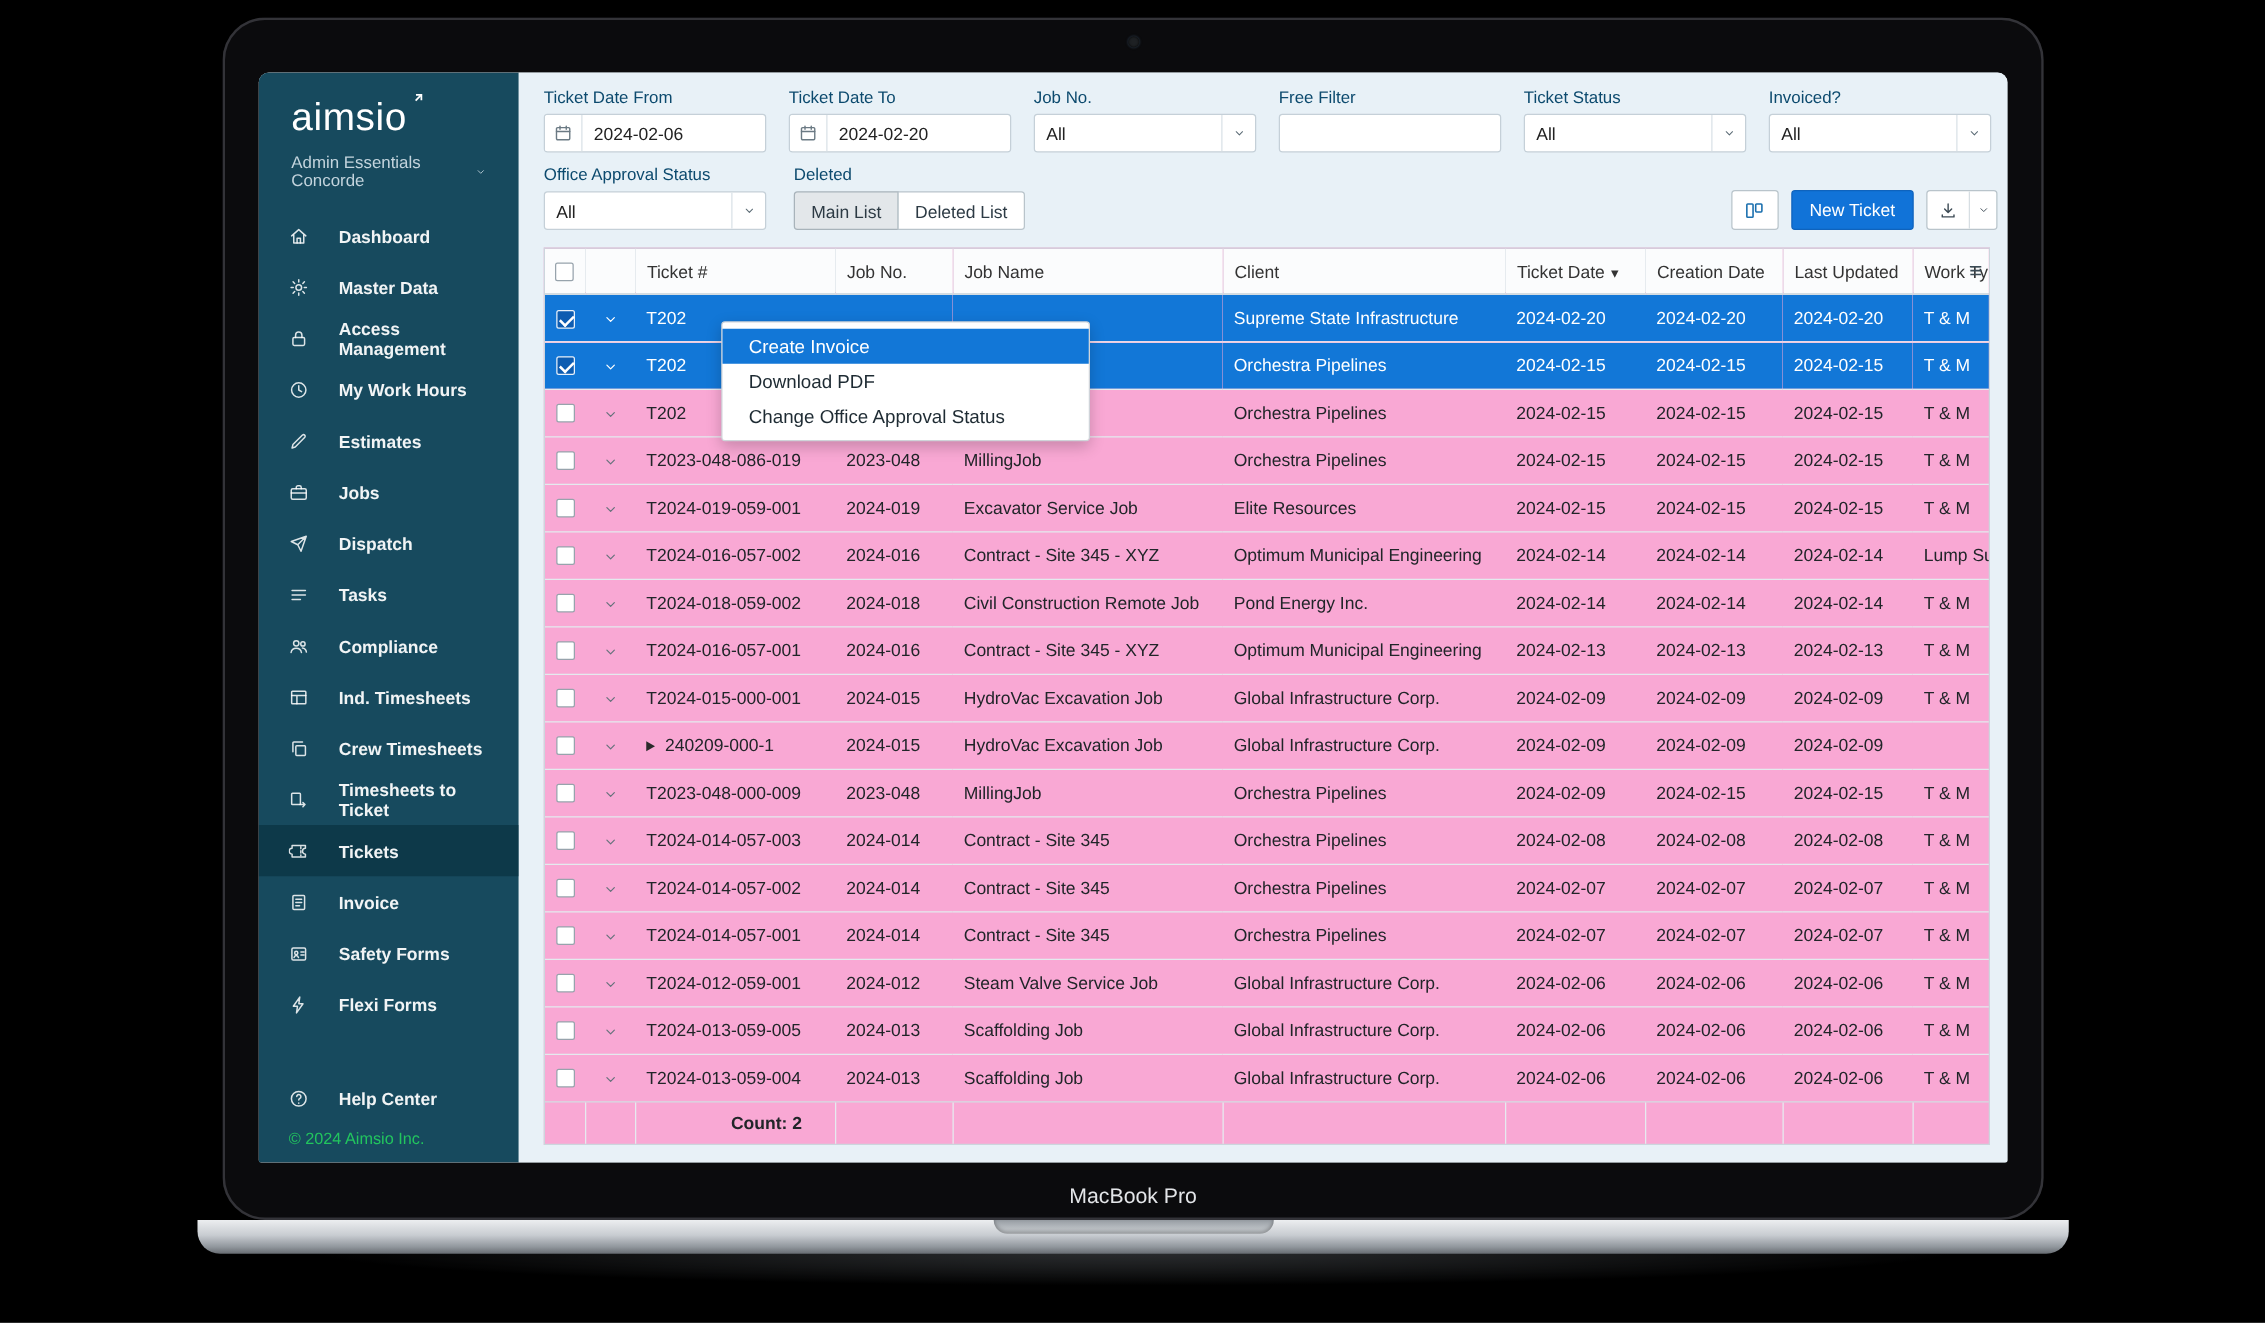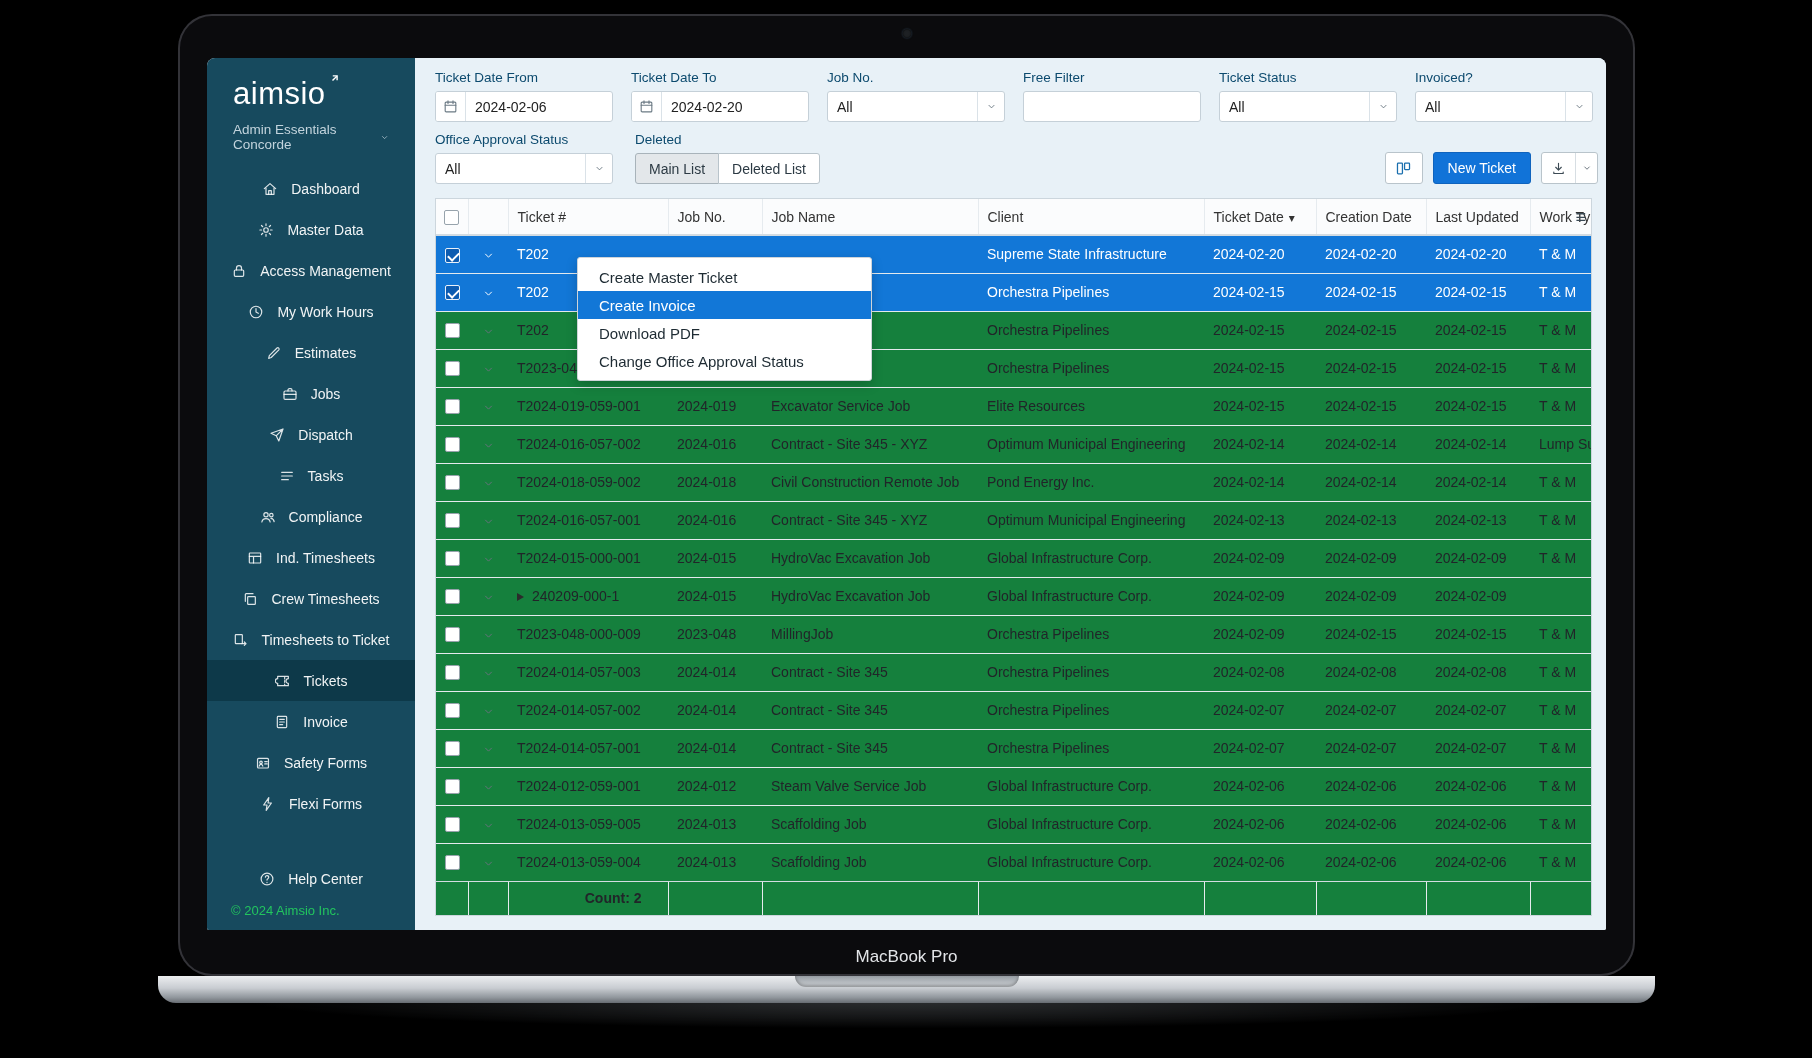--- a/index.html
+++ b/index.html
@@ -33,22 +33,22 @@
 
   
   .sidebar { flex:0 0 208px; width:208px; background:#174a5e; color:#fff;
              display:flex; flex-direction:column; }
   .logo { position:relative; width:max-content; padding:18px 0 0 26px;
           font-size:31px; letter-spacing:.5px; color:#fff; }
   .logo-arrow { position:absolute; right:-13px; top:16px; width:13px; height:13px; }
   .org { display:flex; align-items:center; gap:8px; padding:10px 26px 16px;
          font-size:13.5px; color:#c3d4dd; cursor:pointer; }
   .nav { display:flex; flex-direction:column; }
-  .nav-item { display:flex; align-items:center; gap:13px; padding:0 24px; height:41px;
-              font-size:14px; font-weight:400; color:rgba(255,255,255,.94); cursor:pointer;justify-content:center; }
+  .nav-item { display:flex; align-items:center; gap:24px; padding:0 24px; height:41px;
+              font-size:14px; font-weight:700; color:rgba(255,255,255,.94); cursor:pointer; }
   .nav-item .ic { color:rgba(255,255,255,.85); flex:0 0 auto; }
   .nav-item.active { background:#0d3949; }
   .side-bottom { margin-top:auto; padding-bottom:12px; }
   .copyright { padding:4px 24px 0; font-size:13px; color:#22c55e; }
 
   .ic { fill:none; stroke:currentColor; stroke-width:1.8; stroke-linecap:round; stroke-linejoin:round; display:inline-block; vertical-align:middle; }
 
   
   .main { flex:1; min-width:0; display:flex; flex-direction:column;
           background:#e8f1f7; padding:12px 0 0 20px; }
@@ -76,21 +76,21 @@
   .right-actions { display:flex; align-items:center; gap:10px; margin-right:8px; }
   .icon-btn { height:32px; width:38px; background:#fff; border:1px solid #b9c4cb; border-radius:3px;
               display:flex; align-items:center; justify-content:center; color:#1a6fae; cursor:pointer; }
   .primary-btn { height:32px; padding:0 14px; background:#1173d8; color:#fff; border:1px solid #0f63bd;
                  border-radius:3px; font-size:14px; display:flex; align-items:center; font-family:inherit; cursor:pointer; }
   .split-btn { display:flex; height:32px; background:#fff; border:1px solid #b9c4cb; border-radius:3px; overflow:hidden; cursor:pointer; }
   .split-main { width:33px; display:flex; align-items:center; justify-content:center; color:#3c4a54; }
   .split-caret { width:22px; border-left:1px solid #d7dee3; display:flex; align-items:center; justify-content:center; color:#3c4a54; }
 
   
-  .table-wrap { margin-top:14px; background:#15803d; border:1px solid #ccd6dd; width:1157px; }
+  .table-wrap { margin-top:14px; background:#f9a8d4; border:1px solid #ccd6dd; width:1157px; }
   table { border-collapse:collapse; table-layout:fixed; width:100%; font-size:14px; color:#212529; }
   th { height:36px; text-align:left; padding:0 9px; font-weight:400; color:#333;
        background:#fbfcfd; border-bottom:2px solid #d3dce2; border-left:1px solid #e6ebef;
        white-space:nowrap; overflow:hidden; position:relative; }
   th:first-child { border-left:none; }
   tbody td { height:38px; padding:0 9px; border-top:1px solid #e4eaee;
              white-space:nowrap; overflow:hidden; }
   tbody tr.selected td { background:#1277d7; color:#fff; }
   td.c-cb, th.c-cb, td.c-chev, th.c-chev { padding:0; text-align:center; }
   .cb { display:inline-block; width:15px; height:15px; border:1px solid #97a3ac; border-radius:2px;
@@ -663,21 +663,20 @@
                     <td></td>
                     <td></td>
                     <td></td>
                 </tr>
               </tfoot>
             </table>
           </div>
         </main>
 
         <div class="context-menu">
-            <div class="menu-item">Create Master Ticket</div>
             <div class="menu-item active">Create Invoice</div>
             <div class="menu-item">Download PDF</div>
             <div class="menu-item">Change Office Approval Status</div>
           </div>
 
       </div>
     </div>
 
     <div class="brand">MacBook Pro</div>
   </div>

